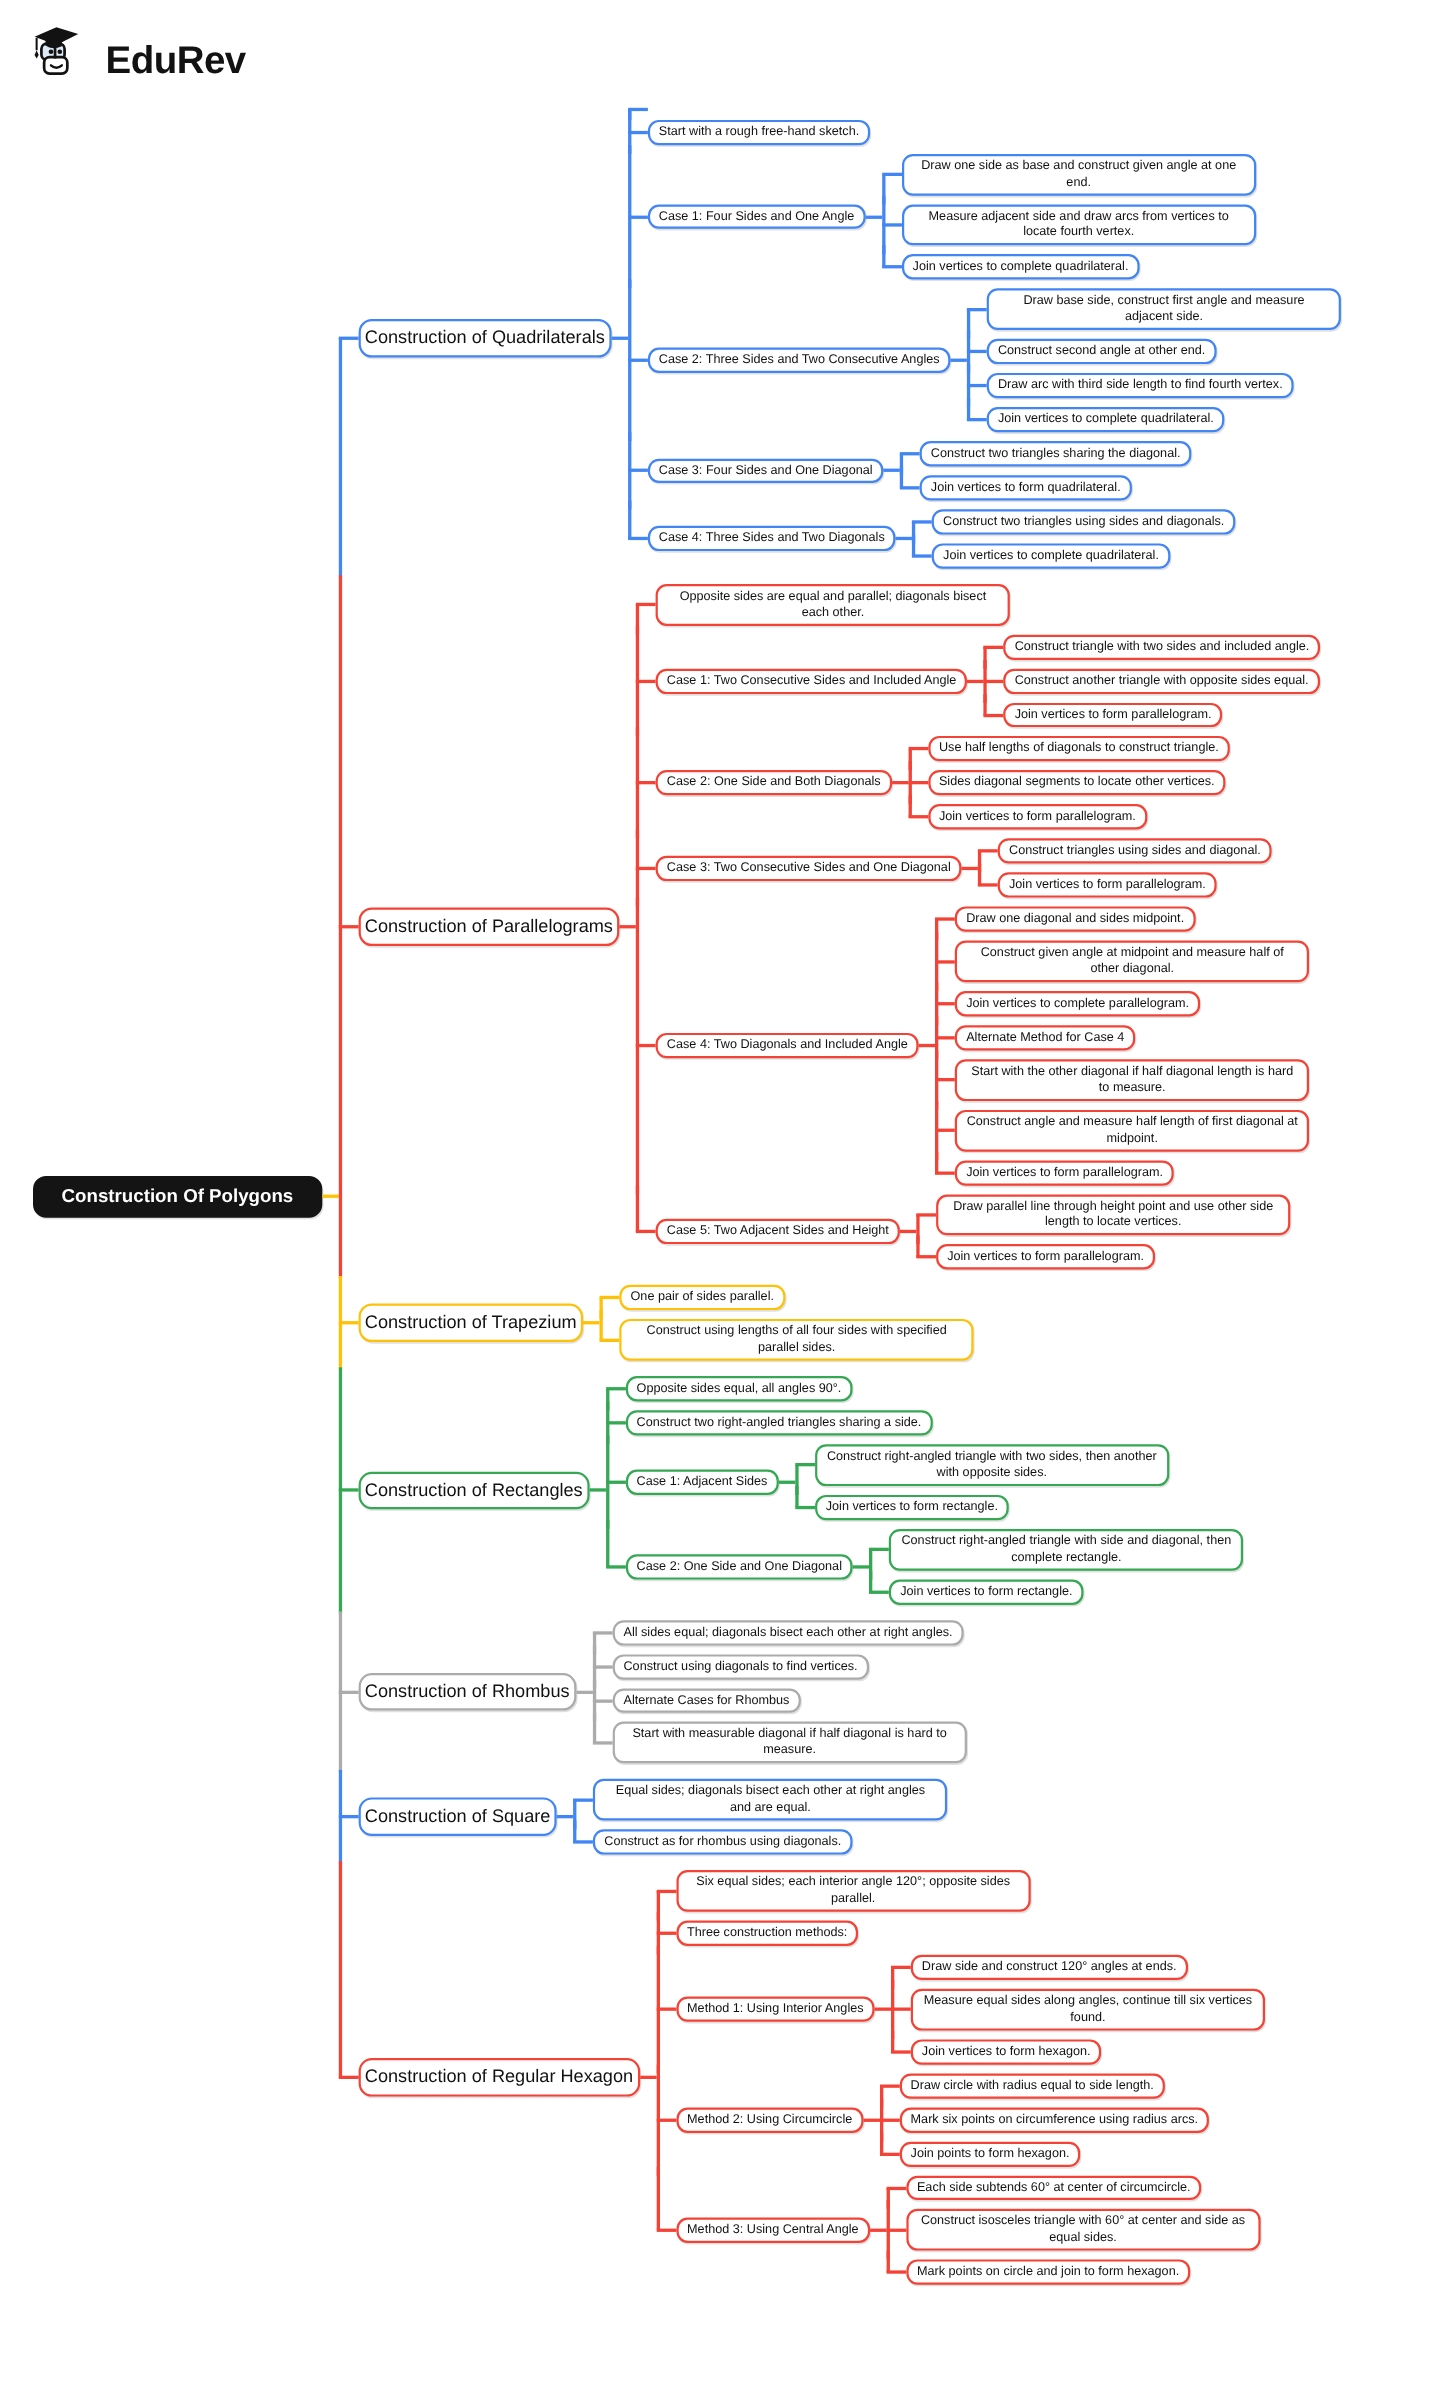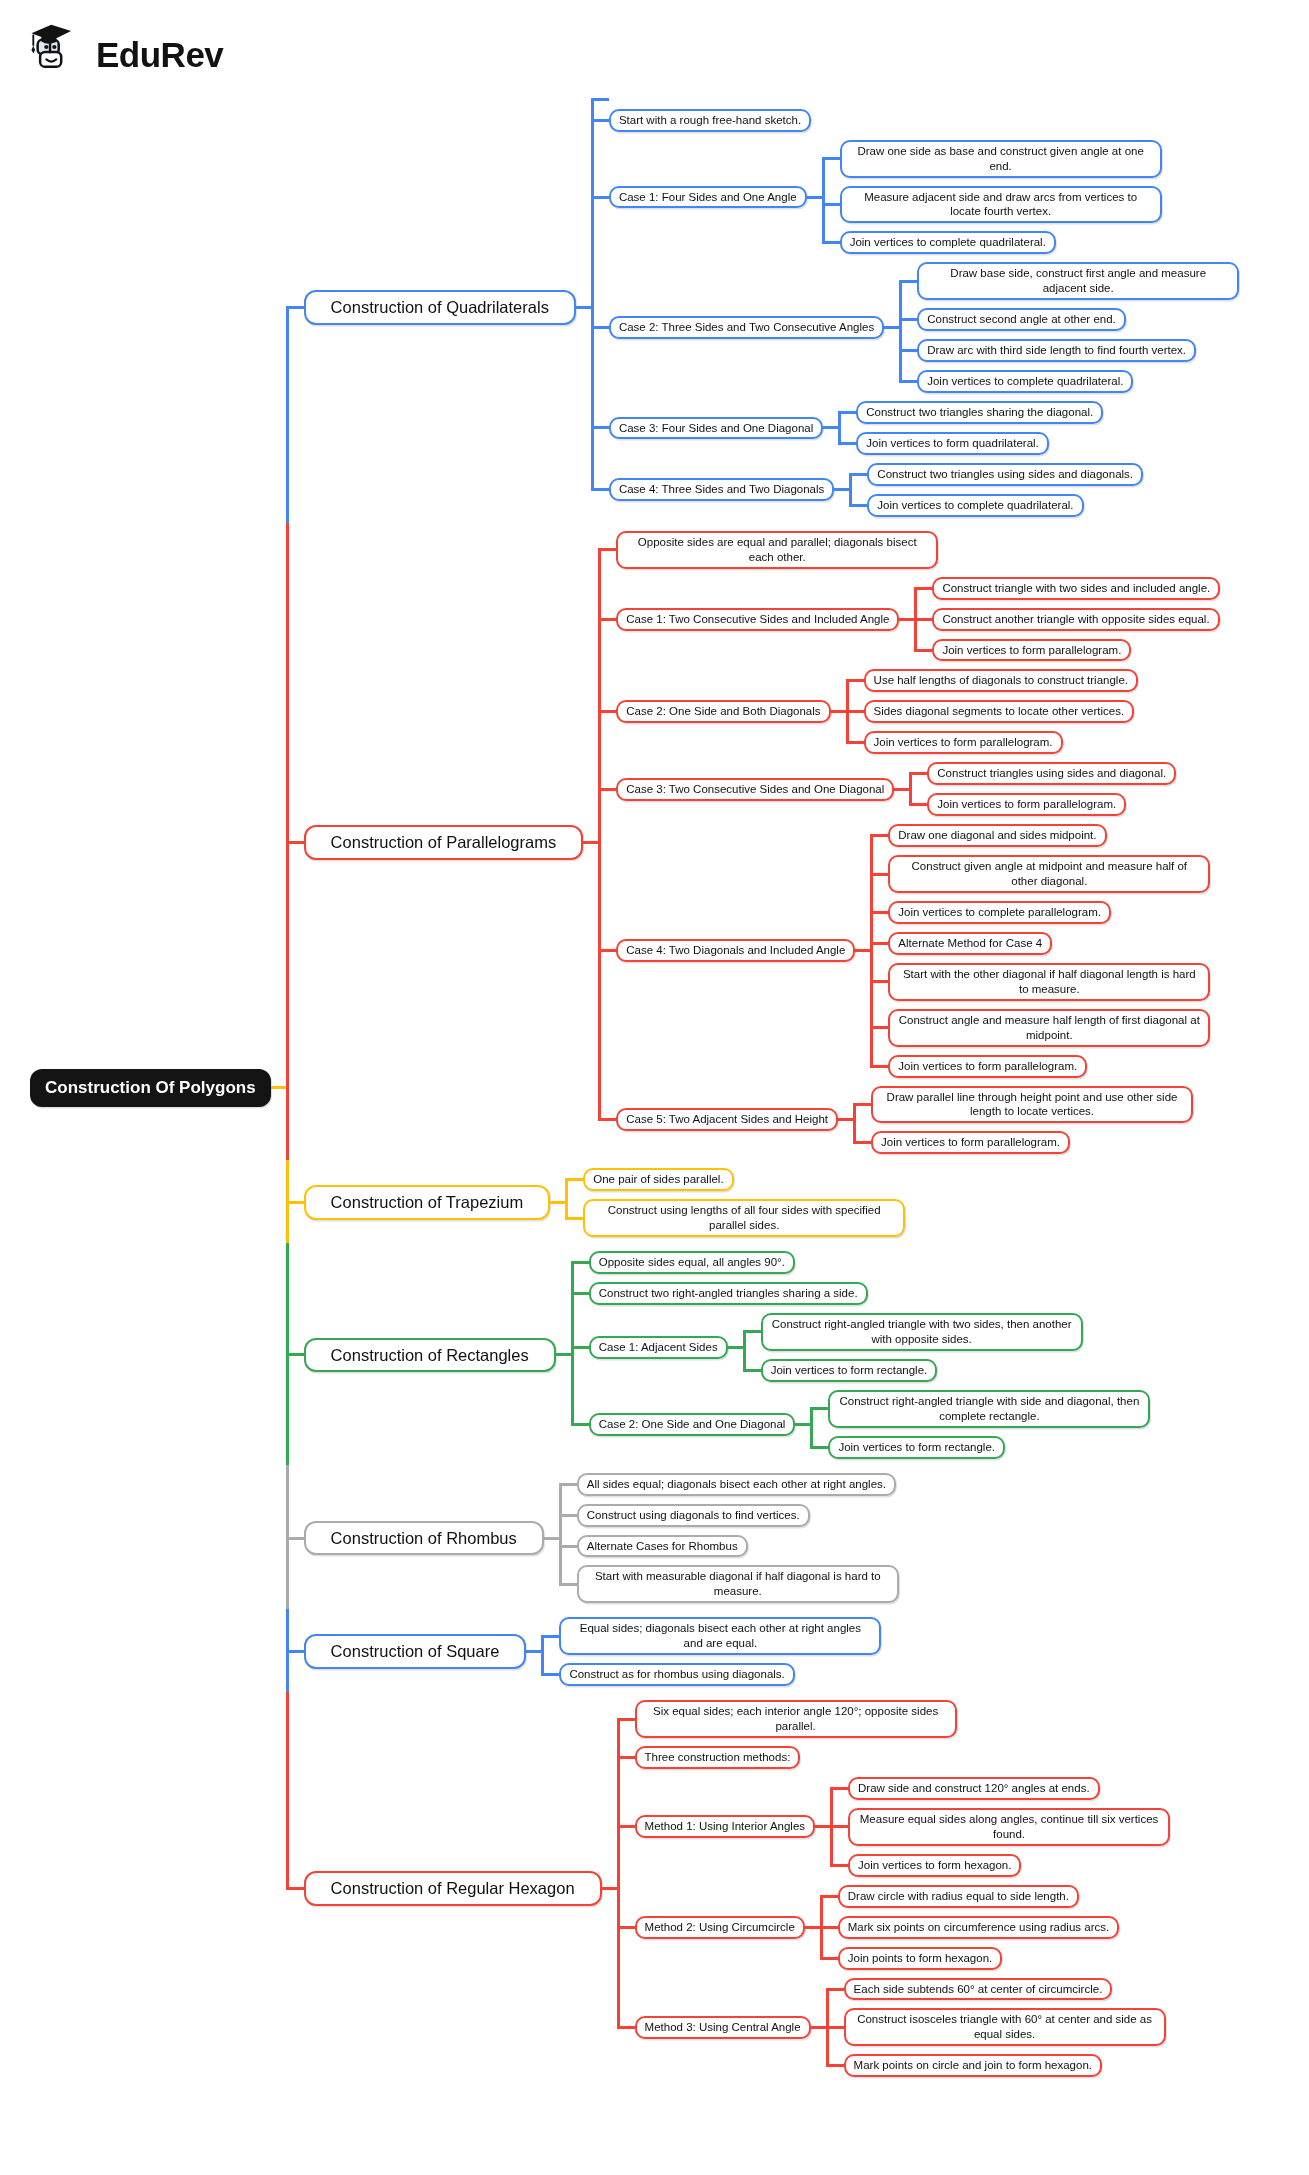--- a/index.html
+++ b/index.html
@@ -12,24 +12,24 @@
   #logo .brand{font-size:35px;font-weight:bold;color:#121212;letter-spacing:-0.5px;margin-top:16px;}
   
   #tree{position:absolute;left:30px;top:0;height:2175px;display:flex;align-items:center;}
   .node{display:flex;align-items:center;}
   .box{
     background:#fff;border:2.5px solid var(--c);border-radius:10px;
     padding:2px 8px;text-align:center;box-shadow:1px 1.5px 0 rgba(0,0,0,.12);
     box-sizing:border-box;
   }
   .leaf-box{font-size:11.5px;line-height:1.3;max-width:322px;width:max-content;}
-  .branch-box{font-size:16.5px;line-height:1.25;padding:5px 25px;white-space:nowrap;border-radius:12px;}
+  .branch-box{font-size:16.5px;line-height:1.25;padding:5px 4px;white-space:nowrap;border-radius:12px;}
   .root-box{
     background:#141414;border-color:#141414;color:#fff;font-weight:bold;
-    font-size:17px;white-space:nowrap;padding:7px 13px;border-radius:12px;
+    font-size:17px;white-space:nowrap;padding:7px 24px;border-radius:12px;
   }
   .stub{width:15px;height:3px;background:var(--c);flex:none;align-self:center;}
   .hstub{width:18px;height:3px;background:var(--c);flex:none;}
   .children{display:flex;flex-direction:column;gap:8px;}
   .children.root-children{gap:14px;}
   .child{display:flex;align-items:center;position:relative;}
   .child::before{content:"";position:absolute;left:0;top:-8px;bottom:50%;width:3px;background:var(--c);}
   .child::after{content:"";position:absolute;left:0;top:50%;bottom:-8px;width:3px;background:var(--c);}
   .child:first-child::before{display:none;}
   .child:last-child::after{display:none;}

